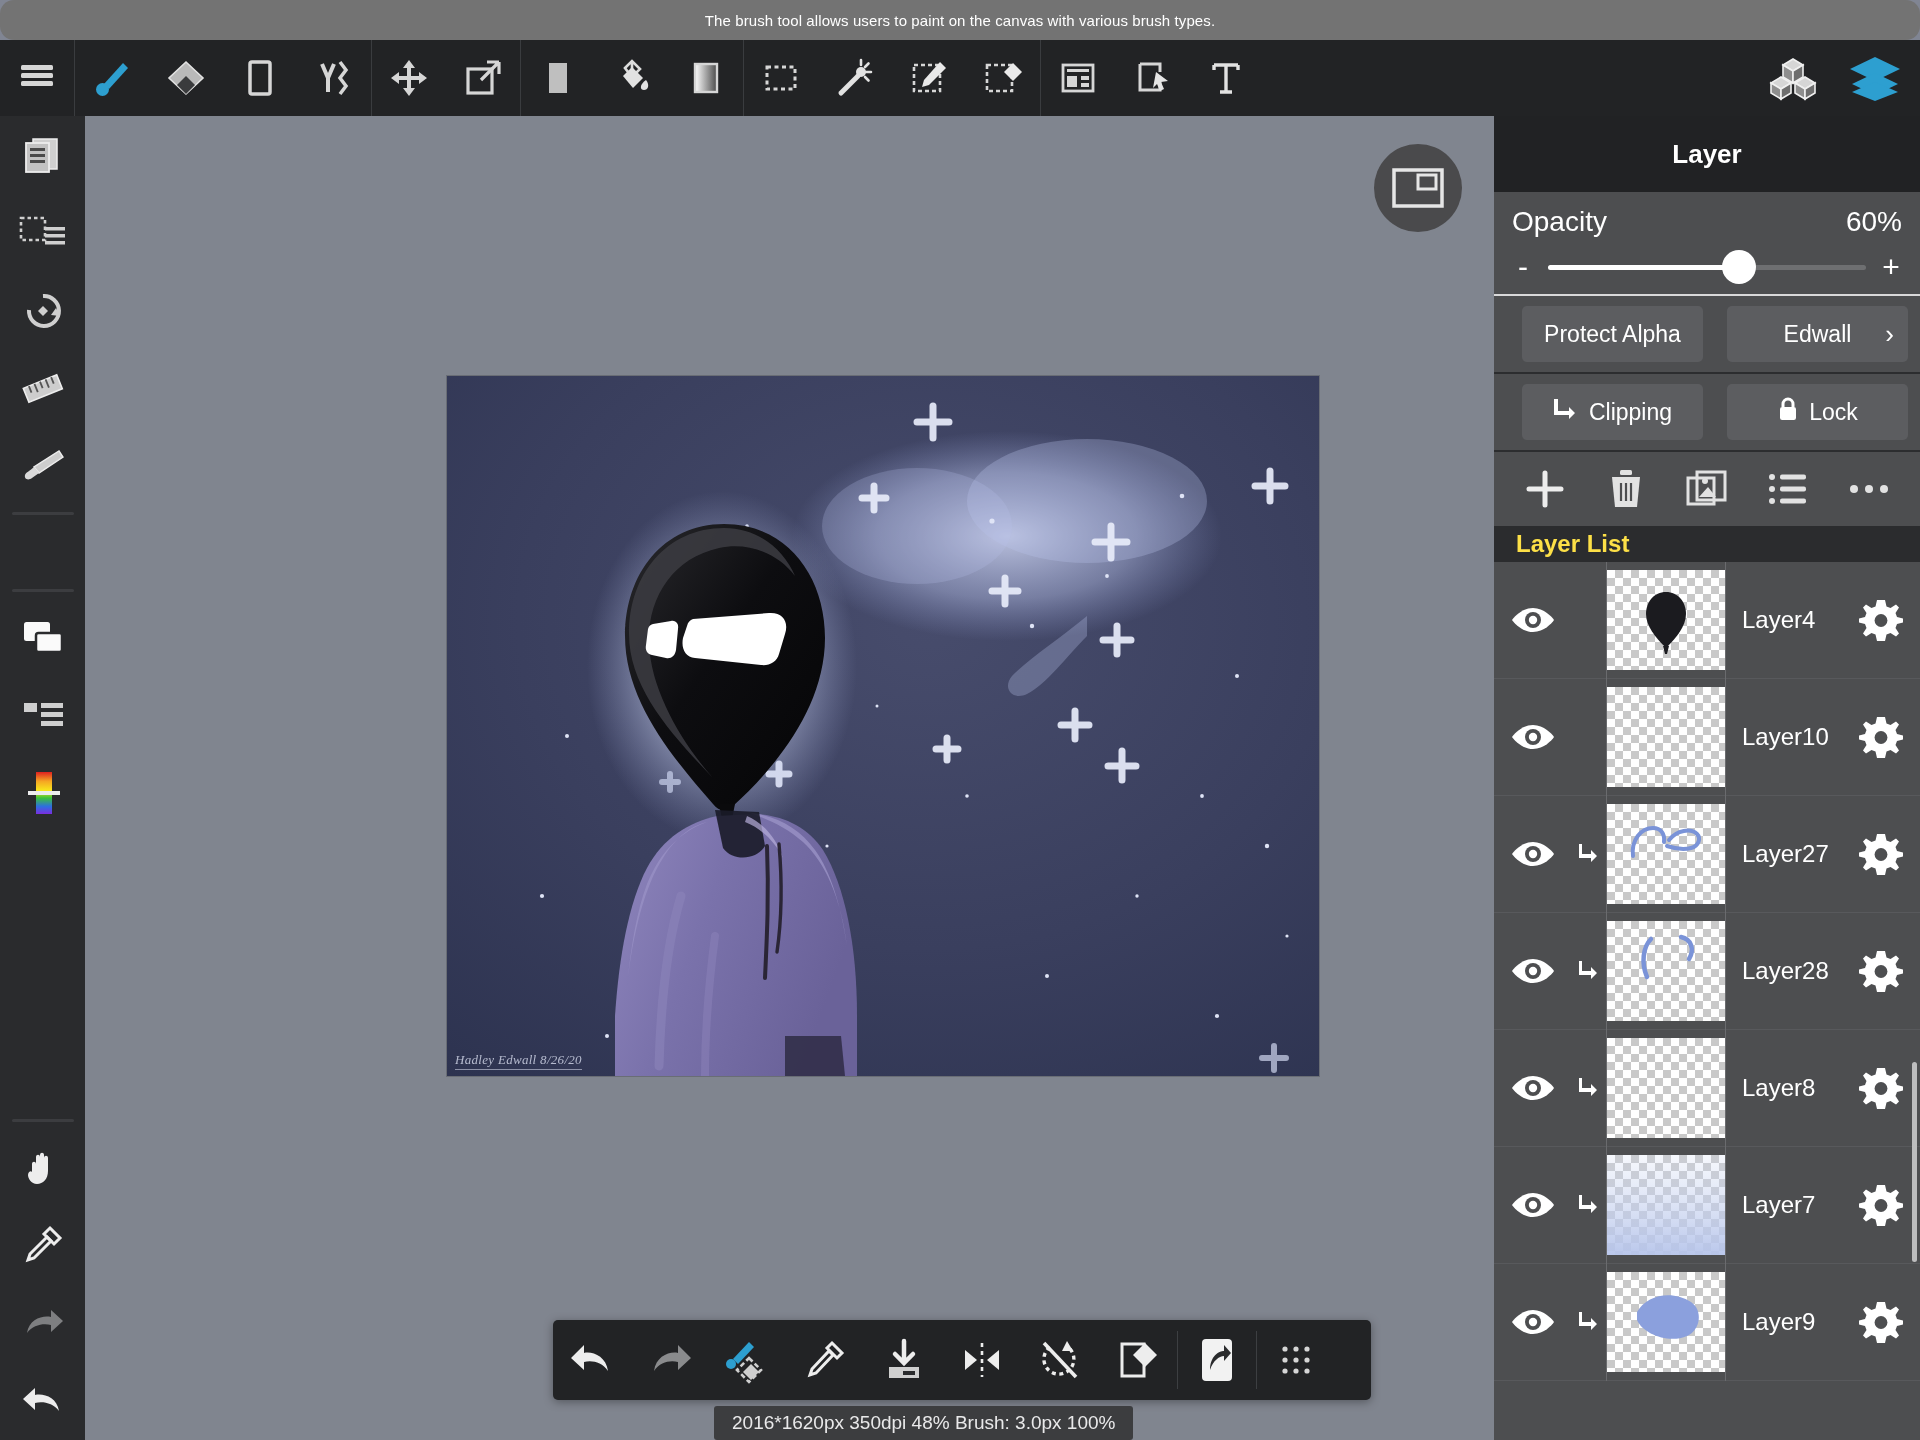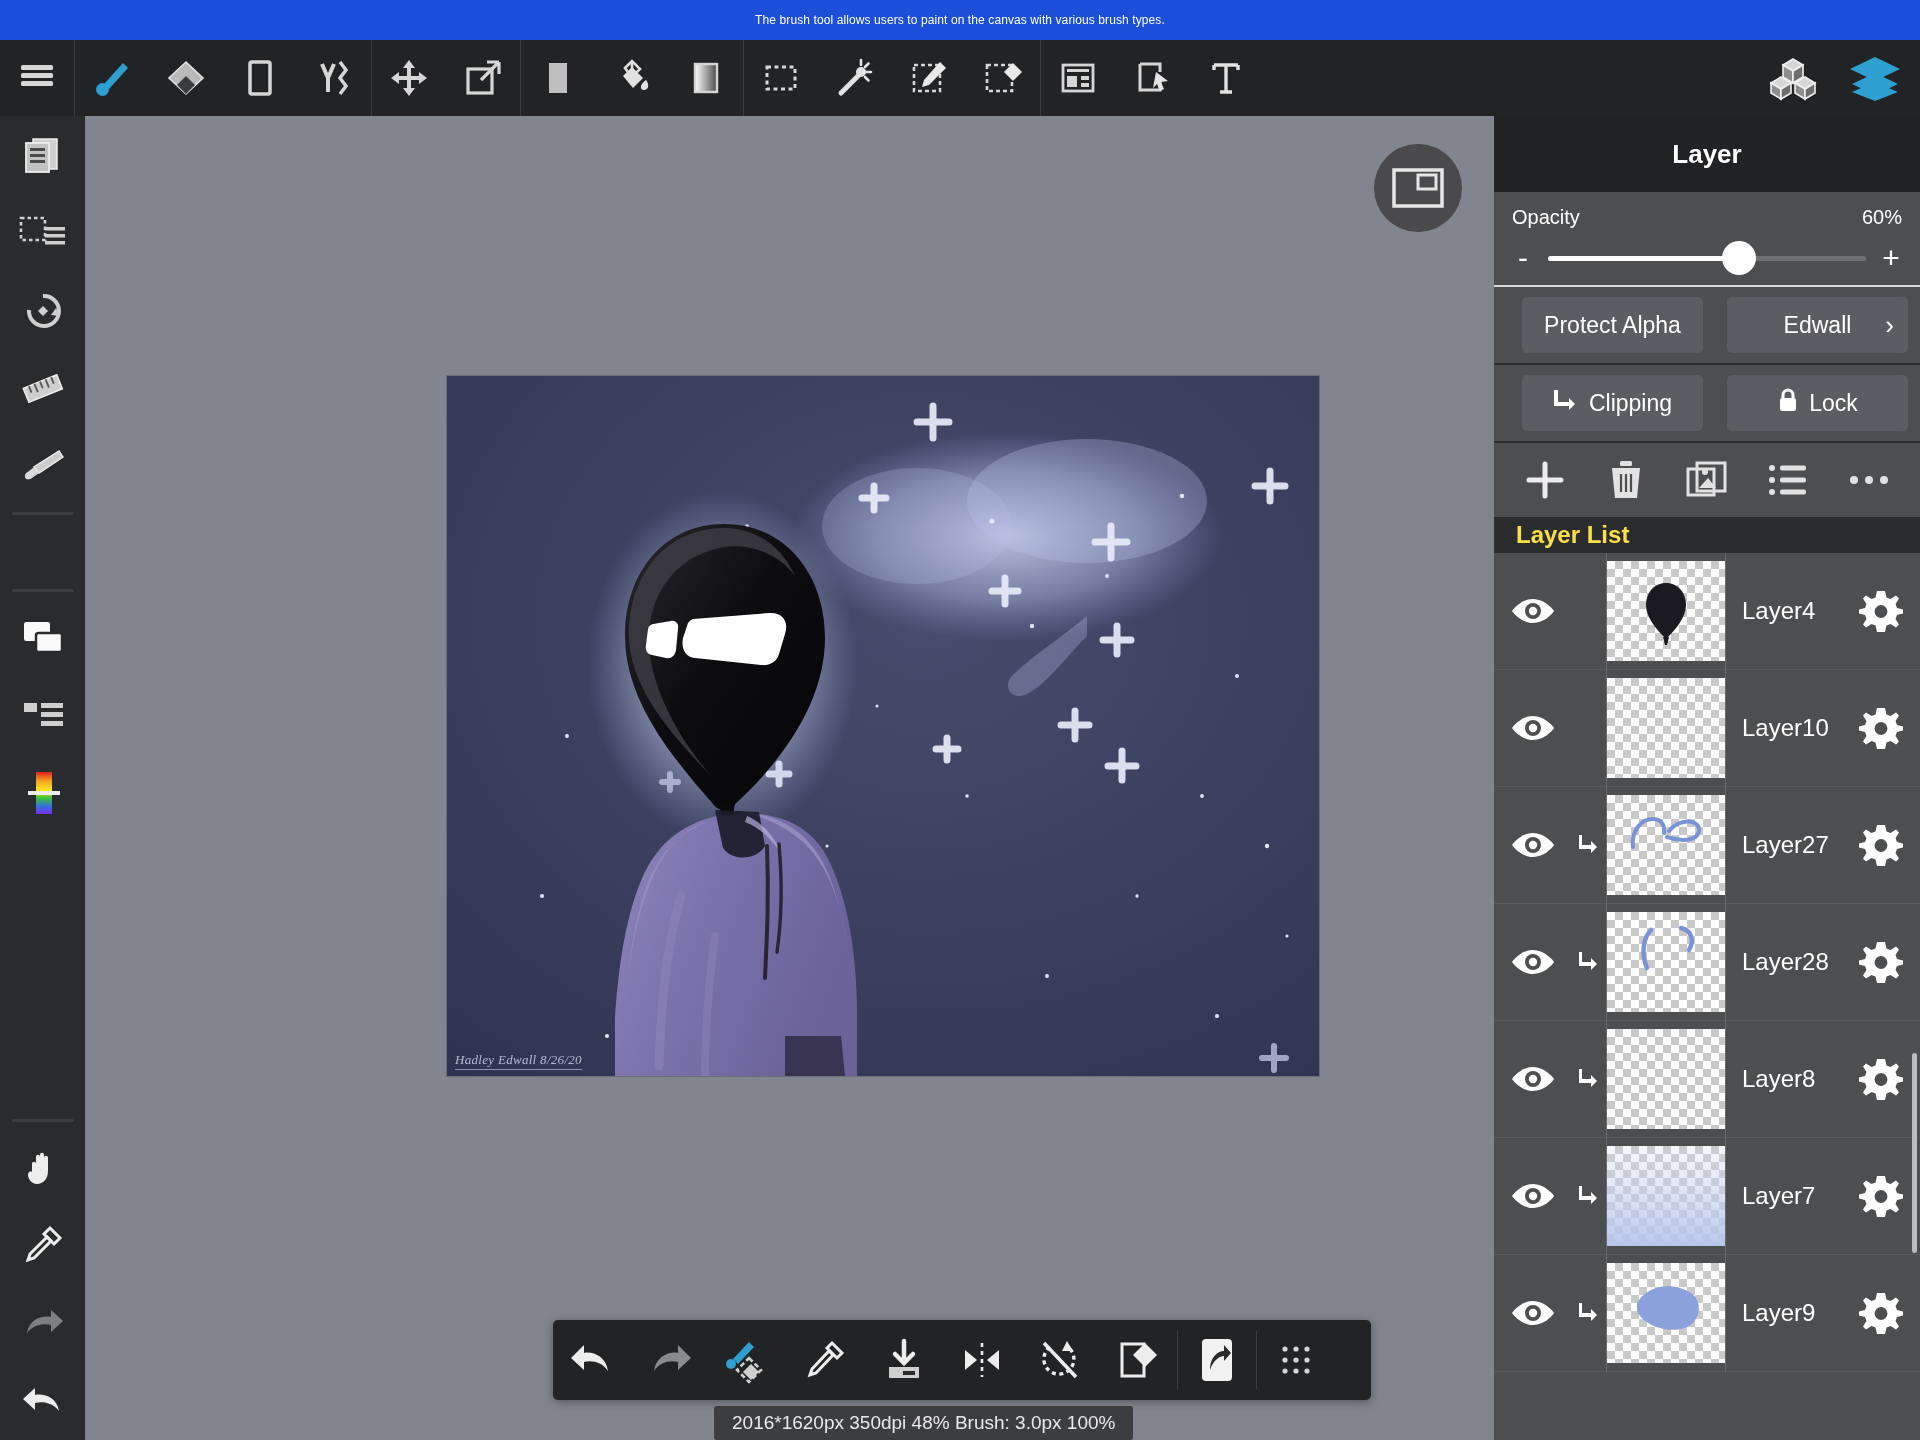--- a/index.html
+++ b/index.html
@@ -7,23 +7,23 @@
     width: 1920px; height: 1440px;
     background: #808593;
     font-family: "Liberation Sans", sans-serif;
     overflow: hidden;
   }
   #app { position: relative; width: 1920px; height: 1440px; }
 
   
   .hint-bar {
     position: absolute; left: 0; top: 0; width: 1920px; height: 40px;
-    background: #1d4ed8; color: #fff;
+    background: #737373; color: #fff;
     display: flex; align-items: center; justify-content: center;
-    font-size: 12px; letter-spacing: .1px;
+    font-size: 15px; letter-spacing: .1px; border-radius: 14px;
   }
 
   
   .topbar {
     position: absolute; left: 0; top: 40px; width: 1920px; height: 76px;
     background: #222325; display: flex; align-items: center;
   }
   .tb-sep { width: 1px; height: 76px; background: #3a3c3f; }
   .tb-btn {
     width: 74px; height: 76px; display: flex; align-items: center; justify-content: center;
@@ -96,21 +96,21 @@
     background: #4d4e50; display: flex; flex-direction: column;
   }
   .lp-title {
     height: 76px; background: #212224; color: #fff;
     display: flex; align-items: center; justify-content: center;
     font-size: 26px; font-weight: bold;
   }
   .lp-opacity {
     padding: 14px 18px 12px 18px; border-bottom: 2px solid #d9d9da;
   }
-  .lp-op-row { display: flex; justify-content: space-between; align-items: flex-start; color: #fff; font-size: 20px; }
+  .lp-op-row { display: flex; justify-content: space-between; align-items: flex-start; color: #fff; font-size: 28px; }
   .lp-slider-row { display: flex; align-items: center; gap: 14px; margin-top: 14px; }
   .lp-minus, .lp-plus { color: #fff; font-size: 30px; width: 22px; text-align: center; cursor: pointer; line-height: 1; }
   .slider-track {
     position: relative; flex: 1; height: 5px; background: #6e6f71; border-radius: 3px; cursor: pointer;
   }
   .slider-fill { position: absolute; left: 0; top: 0; height: 5px; background: #fff; border-radius: 3px; width: 60%; }
   .slider-knob {
     position: absolute; top: 50%; left: 60%; transform: translate(-50%,-50%);
     width: 34px; height: 34px; border-radius: 50%; background: #fff;
   }

